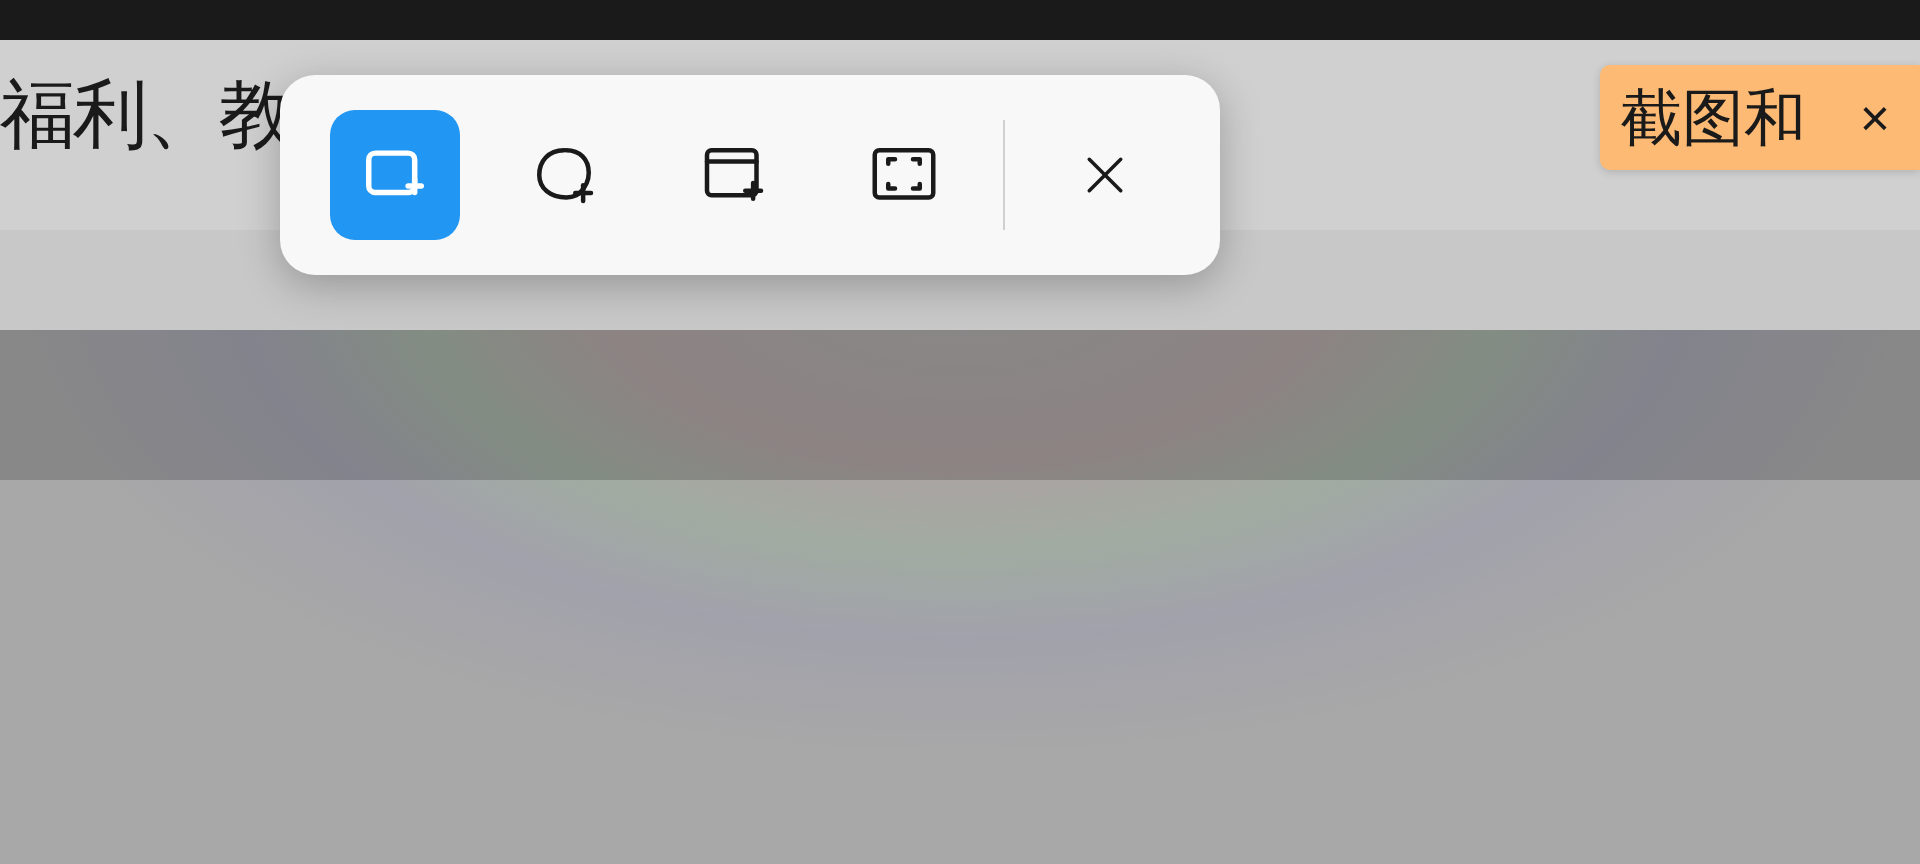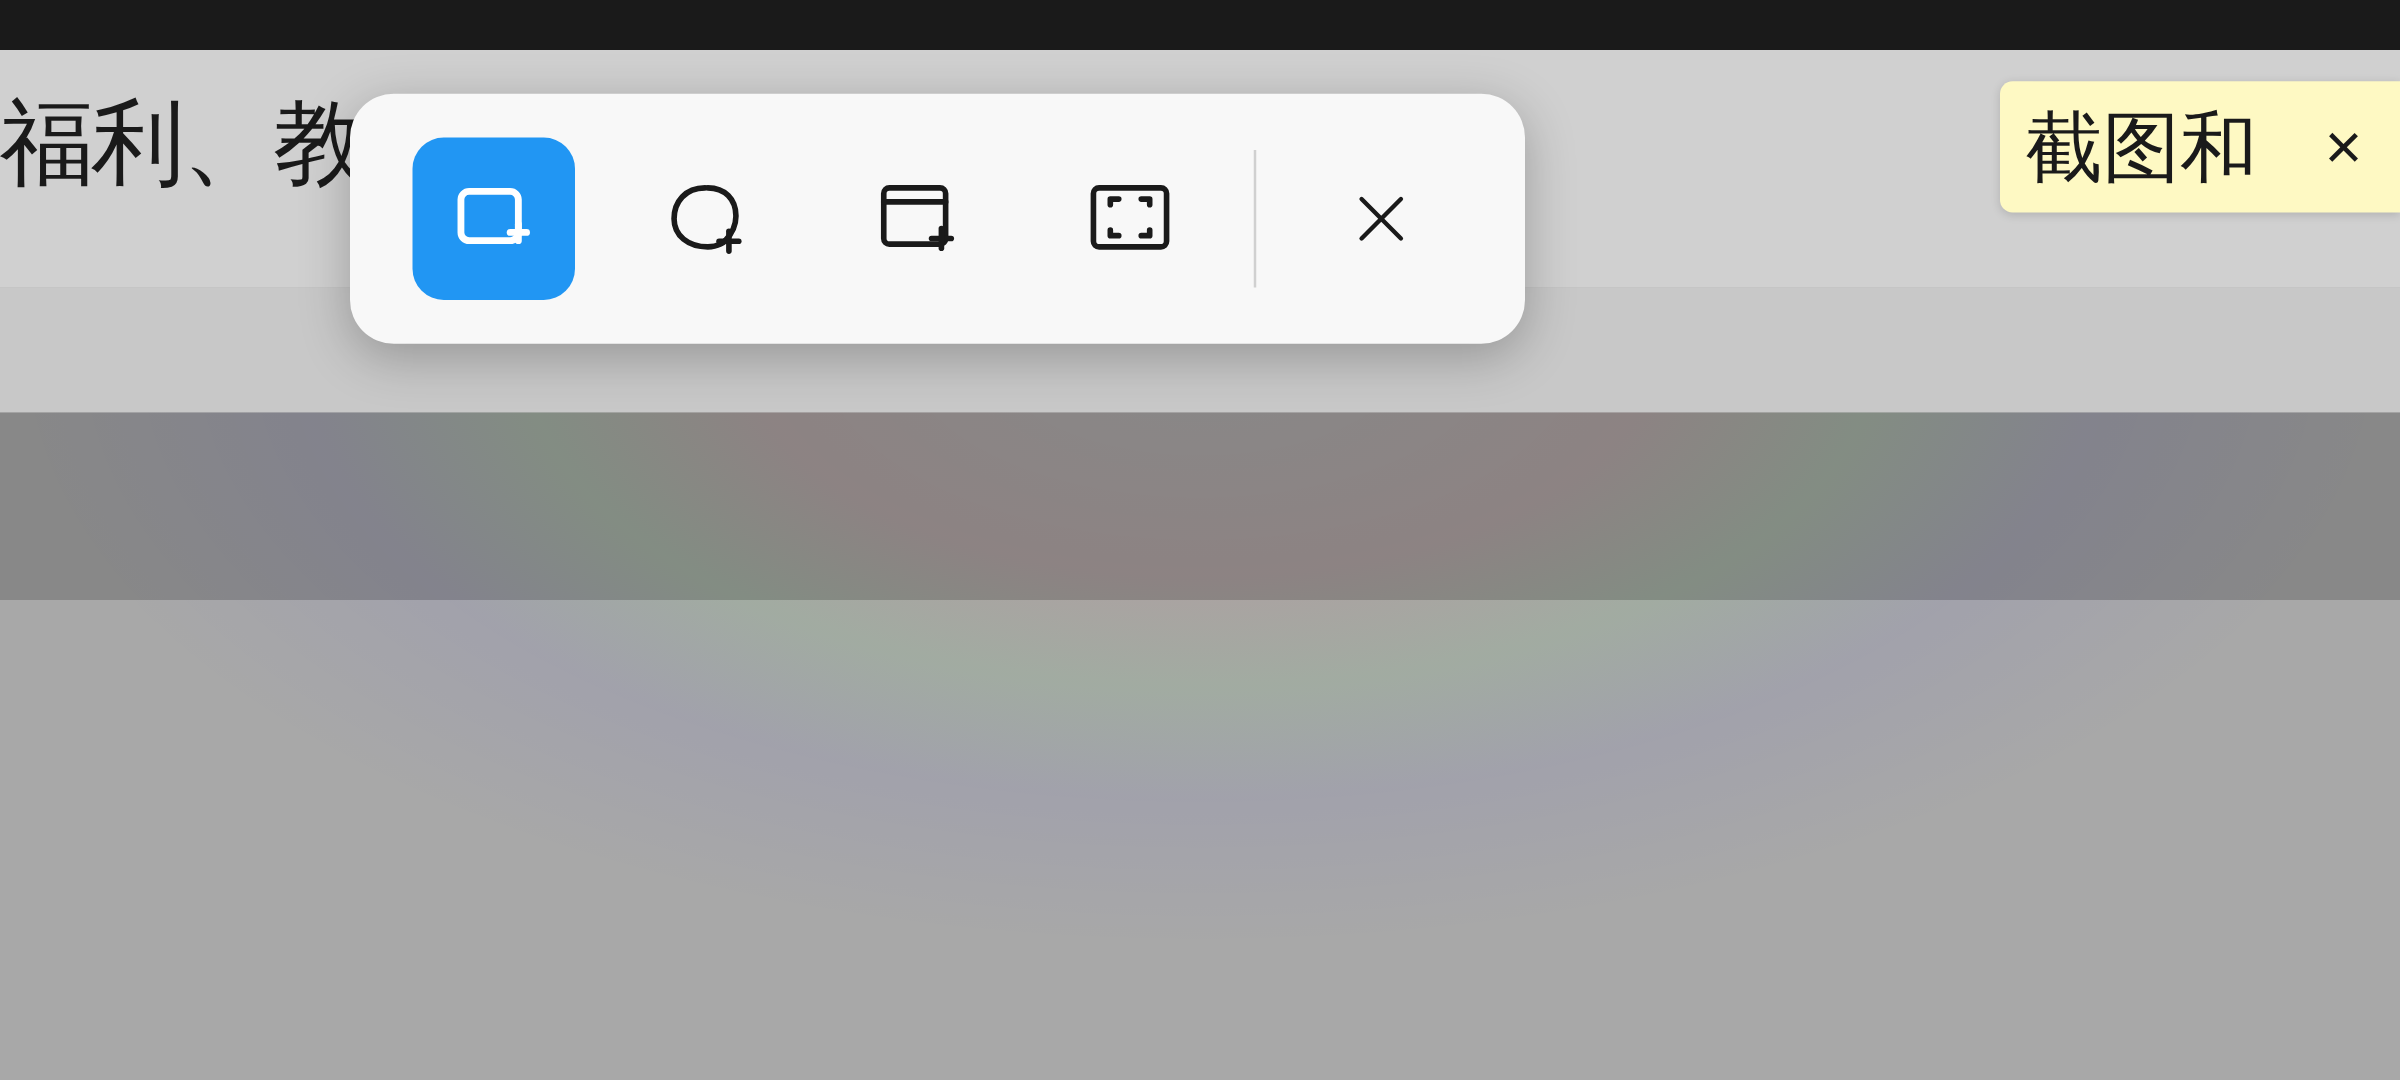--- a/index.html
+++ b/index.html
@@ -78,21 +78,21 @@
       color: #1a1a1a;
       white-space: nowrap;
       letter-spacing: -2px;
     }
     .notification {
       position: absolute;
       top: 65px;
       right: 0;
       width: 320px;
       height: 105px;
-      background: #fef9c3;
+      background: #fdba74;
       border-radius: 10px 0 0 10px;
       display: flex;
       align-items: center;
       padding: 10px 20px;
       box-shadow: 0 2px 8px rgba(0,0,0,0.15);
     }
     .notification-text {
       font-size: 62px;
       font-weight: 500;
       color: #1a1a1a;

